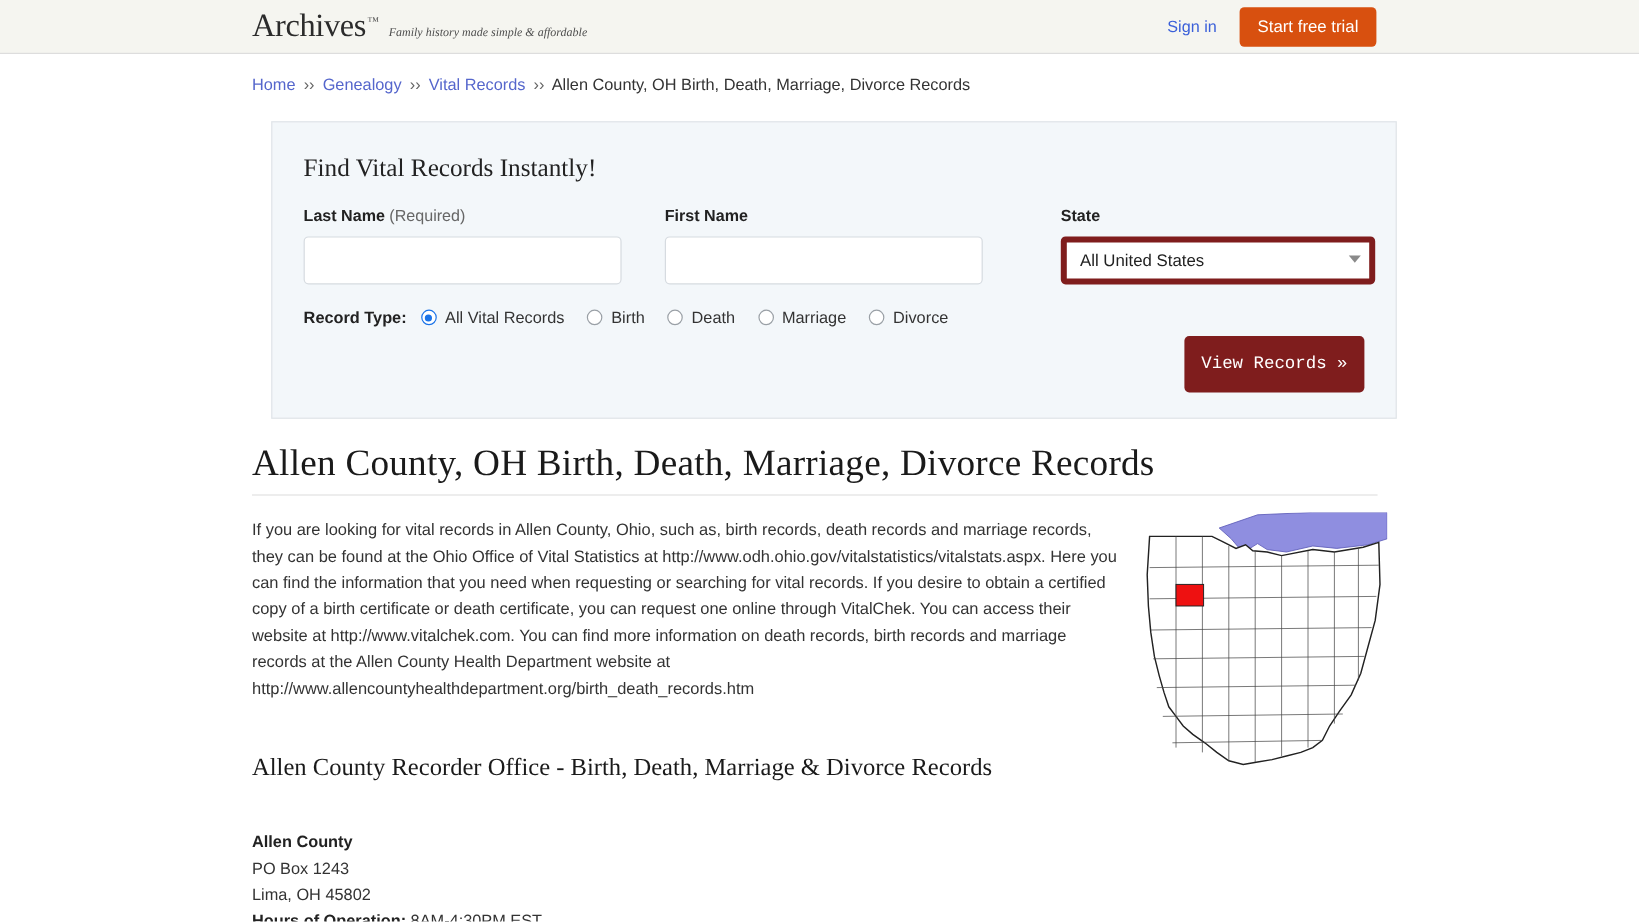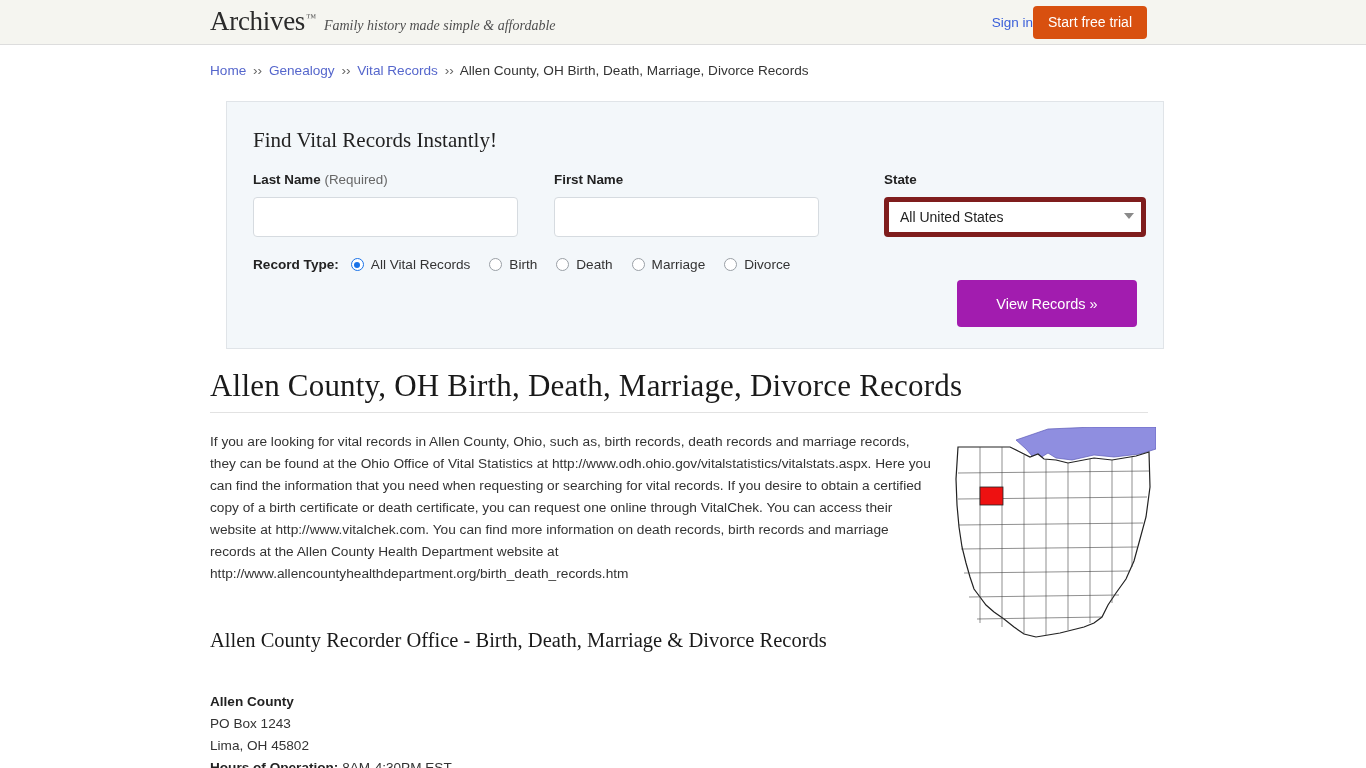--- a/index.html
+++ b/index.html
@@ -40,30 +40,31 @@
     font-family: "Liberation Serif", serif;
     font-size: 10px;
     color: #555;
     position: relative;
     top: -9px;
     left: 1px;
   }
   .brand-tagline {
     font-family: "Liberation Serif", serif;
     font-style: italic;
-    font-size: 14px;
+    font-size: 10px;
     color: #4f4f4f;
     margin-left: 9px;
   }
   .header-right {
     position: absolute;
     right: 219px;
     top: 6px;
     display: flex;
     align-items: center;
+    gap: 19px;
   }
   .signin-link {
     color: #3a5fd9;
     font-size: 13.5px;
     text-decoration: none;
   }
   .trial-btn {
     background: #d8500f;
     color: #ffffff;
     font-size: 14px;
@@ -199,28 +200,28 @@
     position: absolute;
     left: 2.5px; top: 2.5px;
     width: 6px; height: 6px;
     border-radius: 50%;
     background: #1a73e8;
   }
   .view-btn {
     position: absolute;
     right: 26px;
     bottom: 21px;
-    width: 180px;
+    width: 150px;
     height: 47px;
-    background: #a21caf;
+    background: #7f1d1d;
     color: #ffffff;
     border: none;
     border-radius: 4px;
     font-size: 14.5px;
-    font-family: Liberation Sans, sans-serif;
+    font-family: Liberation Mono, monospace;
     cursor: pointer;
   }
 
   
   .main-heading {
     position: absolute;
     left: 210px;
     top: 368px;
     font-family: "Liberation Serif", serif;
     font-size: 31px;

